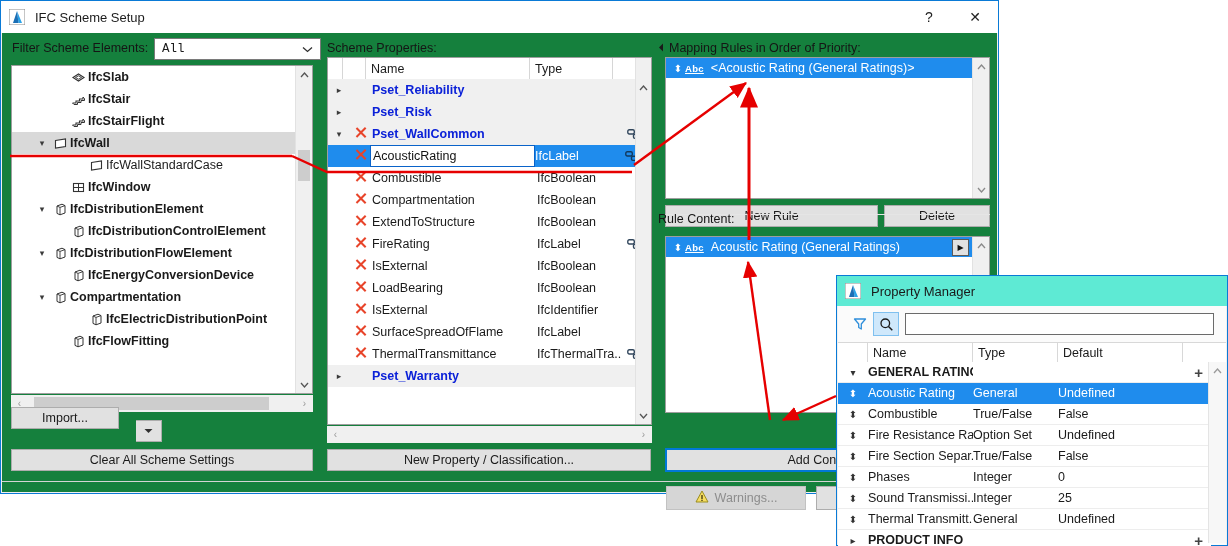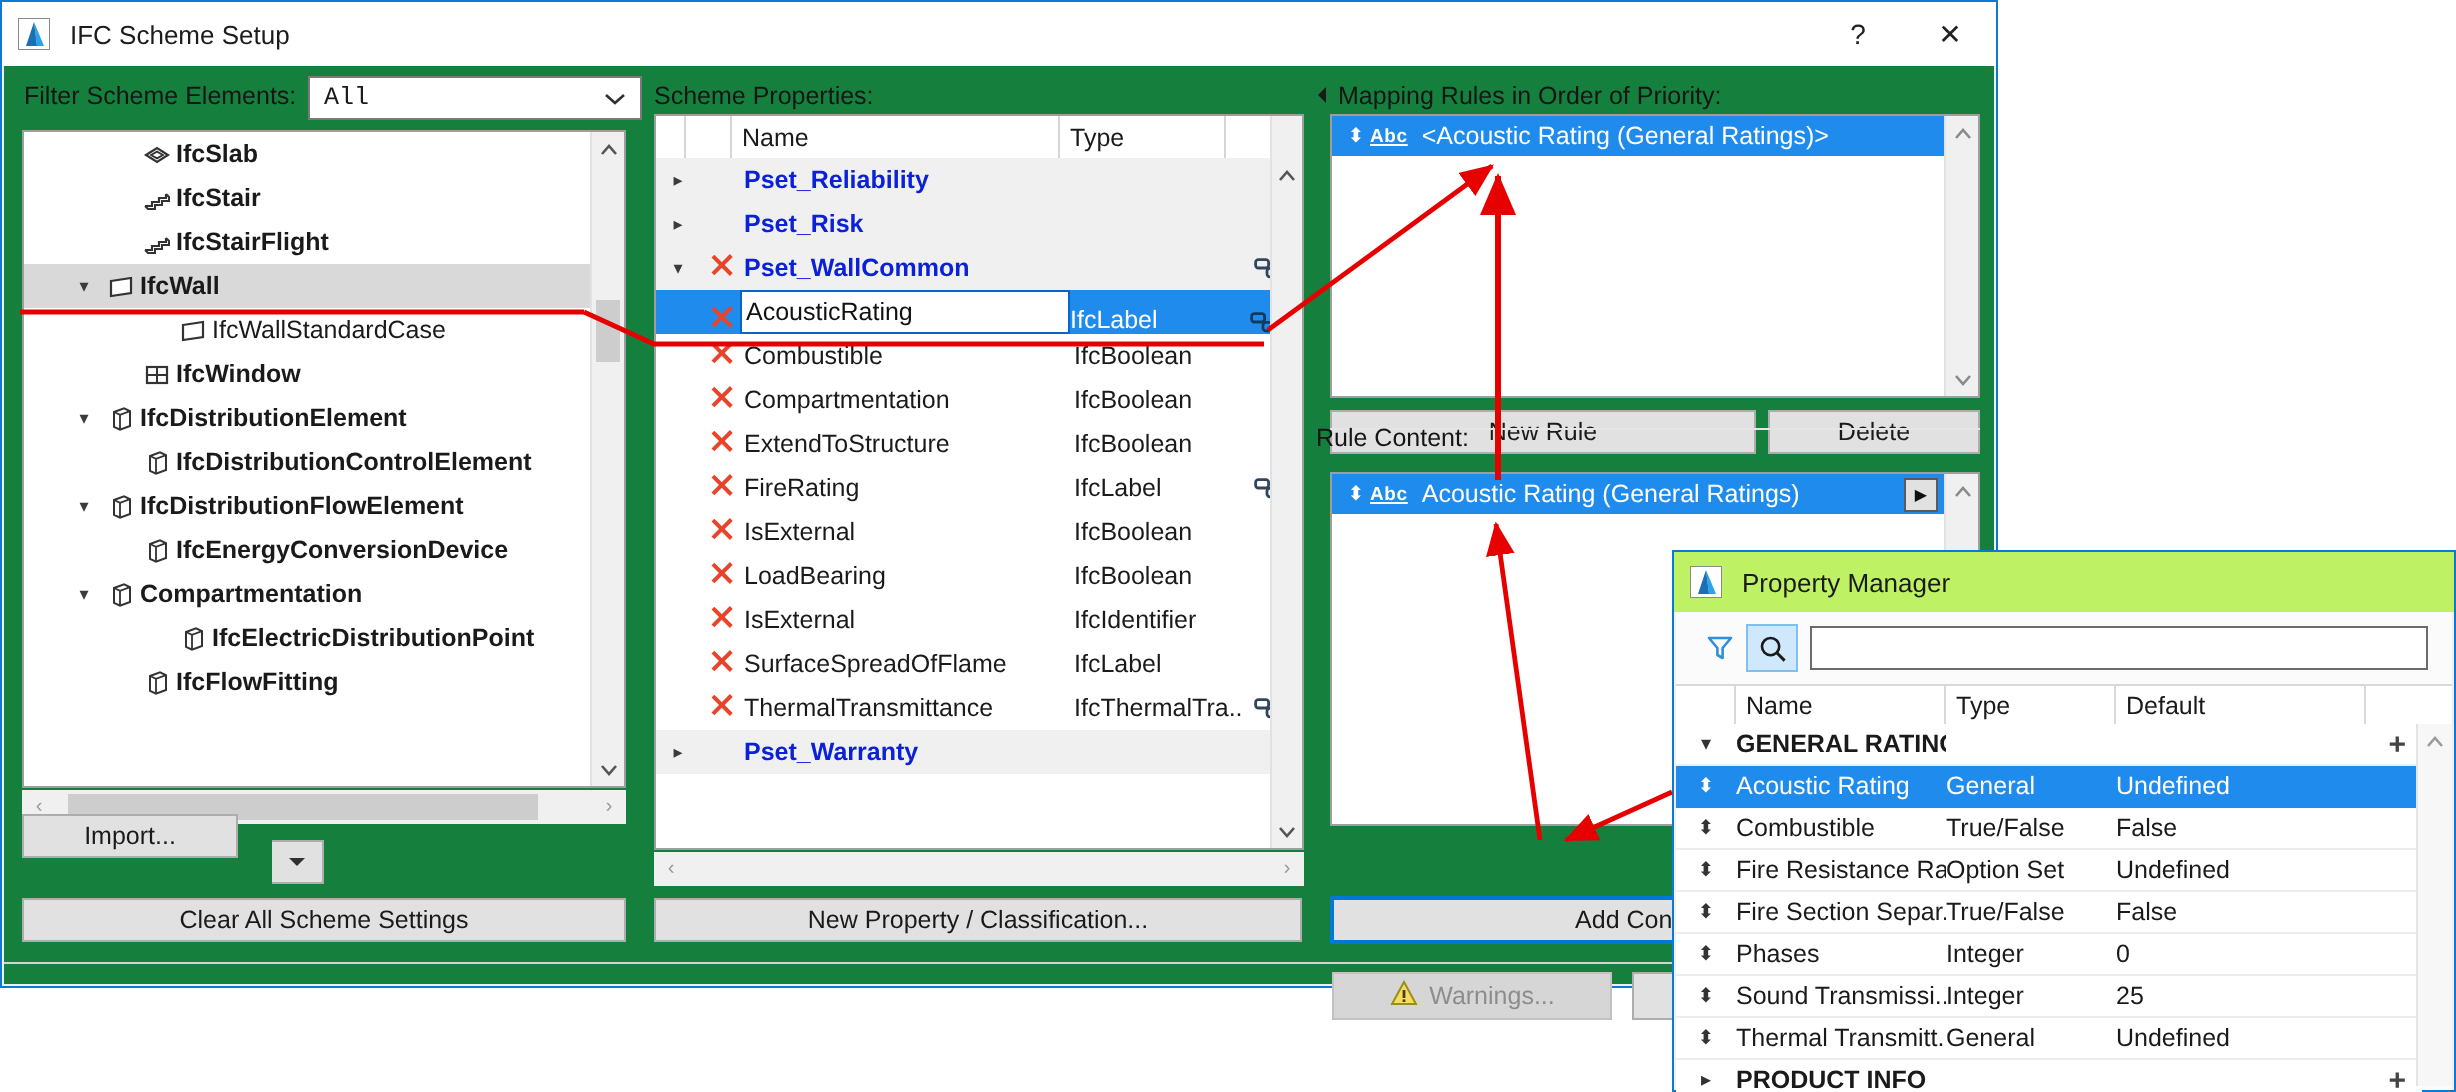--- a/index.html
+++ b/index.html
@@ -62,36 +62,36 @@
   
   .gridhdr{display:flex;height:21px;background:#fff;border-bottom:1px solid #d6d6d6;}
   .gridhdr .cell{border-right:1px solid #d6d6d6;box-sizing:border-box;display:flex;align-items:center;padding-left:5px;font-size:12.5px;}
   .prow{height:22px;display:flex;align-items:center;font-size:12.5px;white-space:nowrap;}
   .prow .exp{width:22px;text-align:center;color:#3b3b3b;font-size:9px;flex:none;}
   .prow .xm{width:22px;text-align:center;flex:none;}
   .prow .nm{width:165px;flex:none;overflow:hidden;}
   .prow .tp{width:85px;flex:none;overflow:hidden;}
   .prow .lk{width:24px;flex:none;display:flex;align-items:center;justify-content:center;}
   .prow.group{background:#f0f0f0;font-weight:bold;color:#0b21d8;}
-  .prow.selrow{background:#1f8ced;color:#fff;align-items:flex-end;}
+  .prow.selrow{background:#1f8ced;color:#fff;}
   .prow.selrow .nm{background:#fff;color:#111;border:1px solid #0a63c9;box-sizing:border-box;height:22px;line-height:20px;padding-left:2px;margin-left:-2px;}
   .xmark{display:inline-block;width:11px;height:11px;position:relative;}
   .xmark:before,.xmark:after{content:"";position:absolute;left:4px;top:-1px;width:2.4px;height:13px;background:#e8442a;}
   .xmark:before{transform:rotate(45deg);}
   .xmark:after{transform:rotate(-45deg);}
 
   
   .rulerow{height:20px;display:flex;align-items:center;background:#1f8ced;color:#fff;font-size:12.5px;padding-left:5px;}
   .rulerow .ud{width:14px;text-align:center;font-size:10px;flex:none;}
   .rulerow .abc{font-size:9.5px;font-weight:bold;letter-spacing:.3px;margin-right:7px;text-decoration:underline;}
   .rulerow .arrbtn{margin-left:auto;margin-right:4px;width:15px;height:15px;background:#e1e1e1;border:1px solid #5a5a5a;display:flex;align-items:center;justify-content:center;color:#111;font-size:8px;}
 
   
   #pmwin{left:836px;top:275px;width:392px;height:271px;}
-  #pmtitle{height:30px;background:#bef264;display:flex;align-items:center;}
+  #pmtitle{height:30px;background:#5eead4;display:flex;align-items:center;}
   #pmtitle .ttl{margin-left:10px;font-size:13px;}
   #pmbody{position:absolute;left:1px;top:30px;right:1px;bottom:0px;background:#fbfbfb;}
   .pmtoolbar{height:36px;display:flex;align-items:center;padding-left:9px;}
   .icnbtn{width:26px;height:24px;display:flex;align-items:center;justify-content:center;box-sizing:border-box;}
   .icnbtn.on{background:#cfe8fb;border:1px solid #7fc0ef;}
   .pmsearch{flex:1;height:22px;margin-left:6px;margin-right:12px;background:#fff;border:1px solid #6b6b6b;box-sizing:border-box;}
   .pmgridhdr{display:flex;height:20px;background:#fff;border-top:1px solid #d8d8d8;border-bottom:1px solid #d8d8d8;}
   .pmgridhdr .cell{box-sizing:border-box;border-right:1px solid #d8d8d8;display:flex;align-items:center;padding-left:5px;font-size:12.5px;}
   .pmrow{height:20px;display:flex;align-items:center;font-size:12.5px;border-bottom:1px solid #ededed;background:#fff;white-space:nowrap;}
   .pmrow .h{width:30px;text-align:center;flex:none;font-size:10px;color:#333;}

